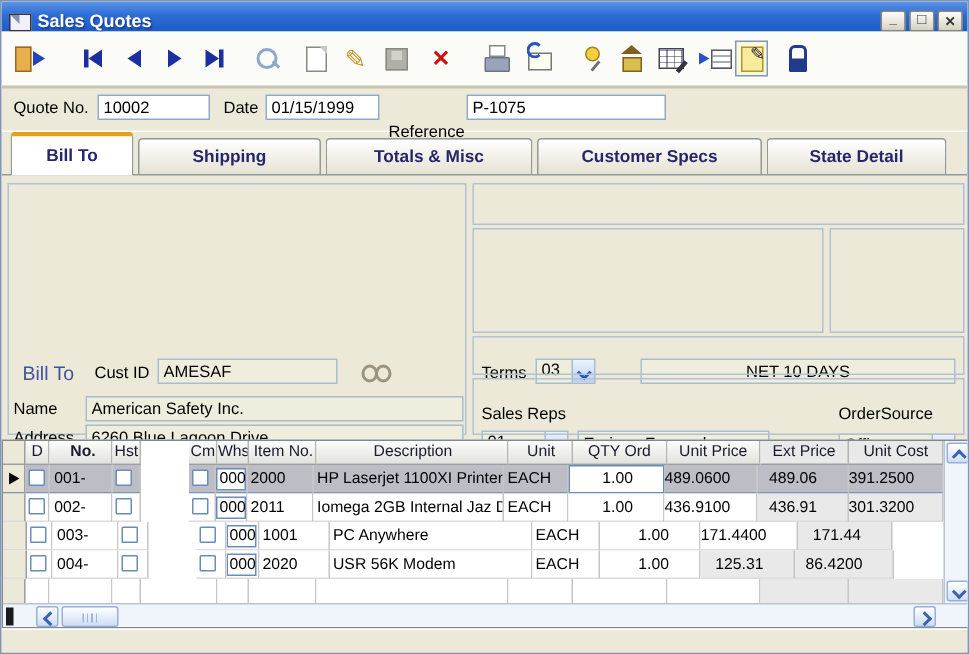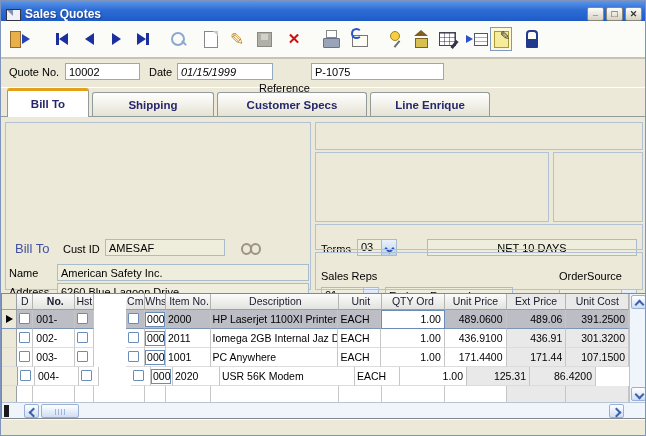--- a/index.html
+++ b/index.html
@@ -114,21 +114,21 @@
   .g-hdr{ height:16px;}
   .g-hdr .c{ background:linear-gradient(#FCFCFC,#E2E2DE); border-right:1px solid #B4B4B0; border-bottom:1px solid #9AA0A6;
     font-size:10.5px; color:#1A1A2E; text-align:center; line-height:15px; overflow:hidden;}
   .g-row{ height:19px;}
   .c{ border-right:1px solid #C6C6C6; border-bottom:1px solid #DCDCDC; font-size:10.5px; line-height:18px;
       overflow:hidden; white-space:nowrap; background:#FFF;}
   .w-sel{width:16px;} .w-d{width:17px;} .w-no{width:44px; padding-left:3px;}
   .w-hst{width:20px;} .w-cm{width:20px;margin-left:32px;} .w-whs{width:22px;} .w-item{width:47px; padding-left:2px;}
   .w-desc{width:135px; padding-left:2px;} .w-unit{width:45px; padding-left:2px;}
   .w-qty{width:67px;} .w-up{width:65px;} .w-ep{width:63px;} .w-uc{width:66px;}
-  .num{ text-align:right; padding-right:3px;}
+  .num{ text-align:right; padding-right:20px;}
   .c.w-sel{ background:#ECE9D8; border-right:1px solid #9AA0A6; position:relative;}
   .c.w-ep,.c.w-uc{ background:#E9E9E9;}
   .chk{ display:inline-block; width:11px; height:11px; margin:3px 0 0 2px; background:#FFF; border:1px solid #6A8CB8; border-radius:1px;}
   .whsbox{ display:inline-block; width:20px; height:15px; margin-top:1px; background:#FFF; border:1px solid #6A8CB8;
     font-size:10.5px; line-height:13px; font-style:normal; text-align:left; padding-left:1px;}
   .row-ptr{ position:absolute; left:4px; top:5px; border-left:7px solid #000; border-top:4px solid transparent; border-bottom:4px solid transparent;}
   .g-row.sel .c{ background:#BDBDC6; border-bottom:1px solid #7E96B6;}
   .g-row.sel .c.w-sel{ background:#ECE9D8;}
   .g-row.sel .c.w-qty{ background:#FFF; border:1px solid #6A8CB8; line-height:16px;}
   .g-row.empty{ height:16px;} .g-row.empty .c{ border-bottom:none;}
@@ -180,30 +180,31 @@
     <span class="tb i-calc"></span>
     <span class="tb i-insert"></span>
     <span class="tb i-notes"></span>
     <span class="tb i-lock"></span>
   </div>
 
   <div id="qheader">
     <span class="lbl" style="left:8px;top:8px">Quote No.</span>
     <input class="fld" style="left: 64px; top: 5px; width: 75px;" value="10002">
     <span class="lbl" style="left:148px;top:8px">Date</span>
-    <input class="fld" style="left: 176px; top: 5px; width: 96px; font-style: italic;" value="01/15/1999">
+    <input class="fld" style="left: 176px; top: 5px; width: 76px;" value="01/15/1999">
     <span class="lbl" style="left:258px;top:24px">Reference</span>
     <input class="fld" style="left: 310px; top: 5px; width: 133px;" value="P-1075">
   </div>
 
   <div id="tabs">
     <span class="tab active" style="width:82px">Bill To</span>
     <span class="tab" style="width:122px">Shipping</span>
+    <span class="tab" style="width:138px">Totals &amp; Misc</span>
     <span class="tab" style="width:150px">Customer Specs</span>
-    <span class="tab" style="width:120px">Line Enrique</span>
+    <span class="tab" style="width:120px">State Detail</span>
   </div>
 
   <div id="mainpanel">
     <div class="box" style="left:4px;top:5px;width:306px;height:168px"></div>
     <span id="billto-lbl">Bill To</span>
 
     <span class="lbl" style="left:62px;top:126px">Cust ID</span>
     <input class="fld beige" style="left: 104px; top: 122px; width: 120px;" value="AMESAF">
     <span class="binoc" style="left:240px;top:126px"></span>
 
@@ -333,21 +334,20 @@
       <span class="c w-no">003-</span>
       <span class="c w-hst"><i class="chk"></i></span>
       <span class="c w-cm"><i class="chk"></i></span>
       <span class="c w-whs"><i class="whsbox">000</i></span>
       <span class="c w-item">1001</span>
       <span class="c w-desc">PC Anywhere</span>
       <span class="c w-unit">EACH</span>
       <span class="c w-qty num">1.00</span>
       <span class="c w-up num">171.4400</span>
       <span class="c w-ep num">171.44</span>
-      <span class="c w-uc num">107.1500</span>
     </div>
 
     <div class="g-row">
       <span class="c w-sel"></span>
       <span class="c w-d"><i class="chk"></i></span>
       <span class="c w-no">004-</span>
       <span class="c w-hst"><i class="chk"></i></span>
       <span class="c w-cm"><i class="chk"></i></span>
       <span class="c w-whs"><i class="whsbox">000</i></span>
       <span class="c w-item">2020</span>

